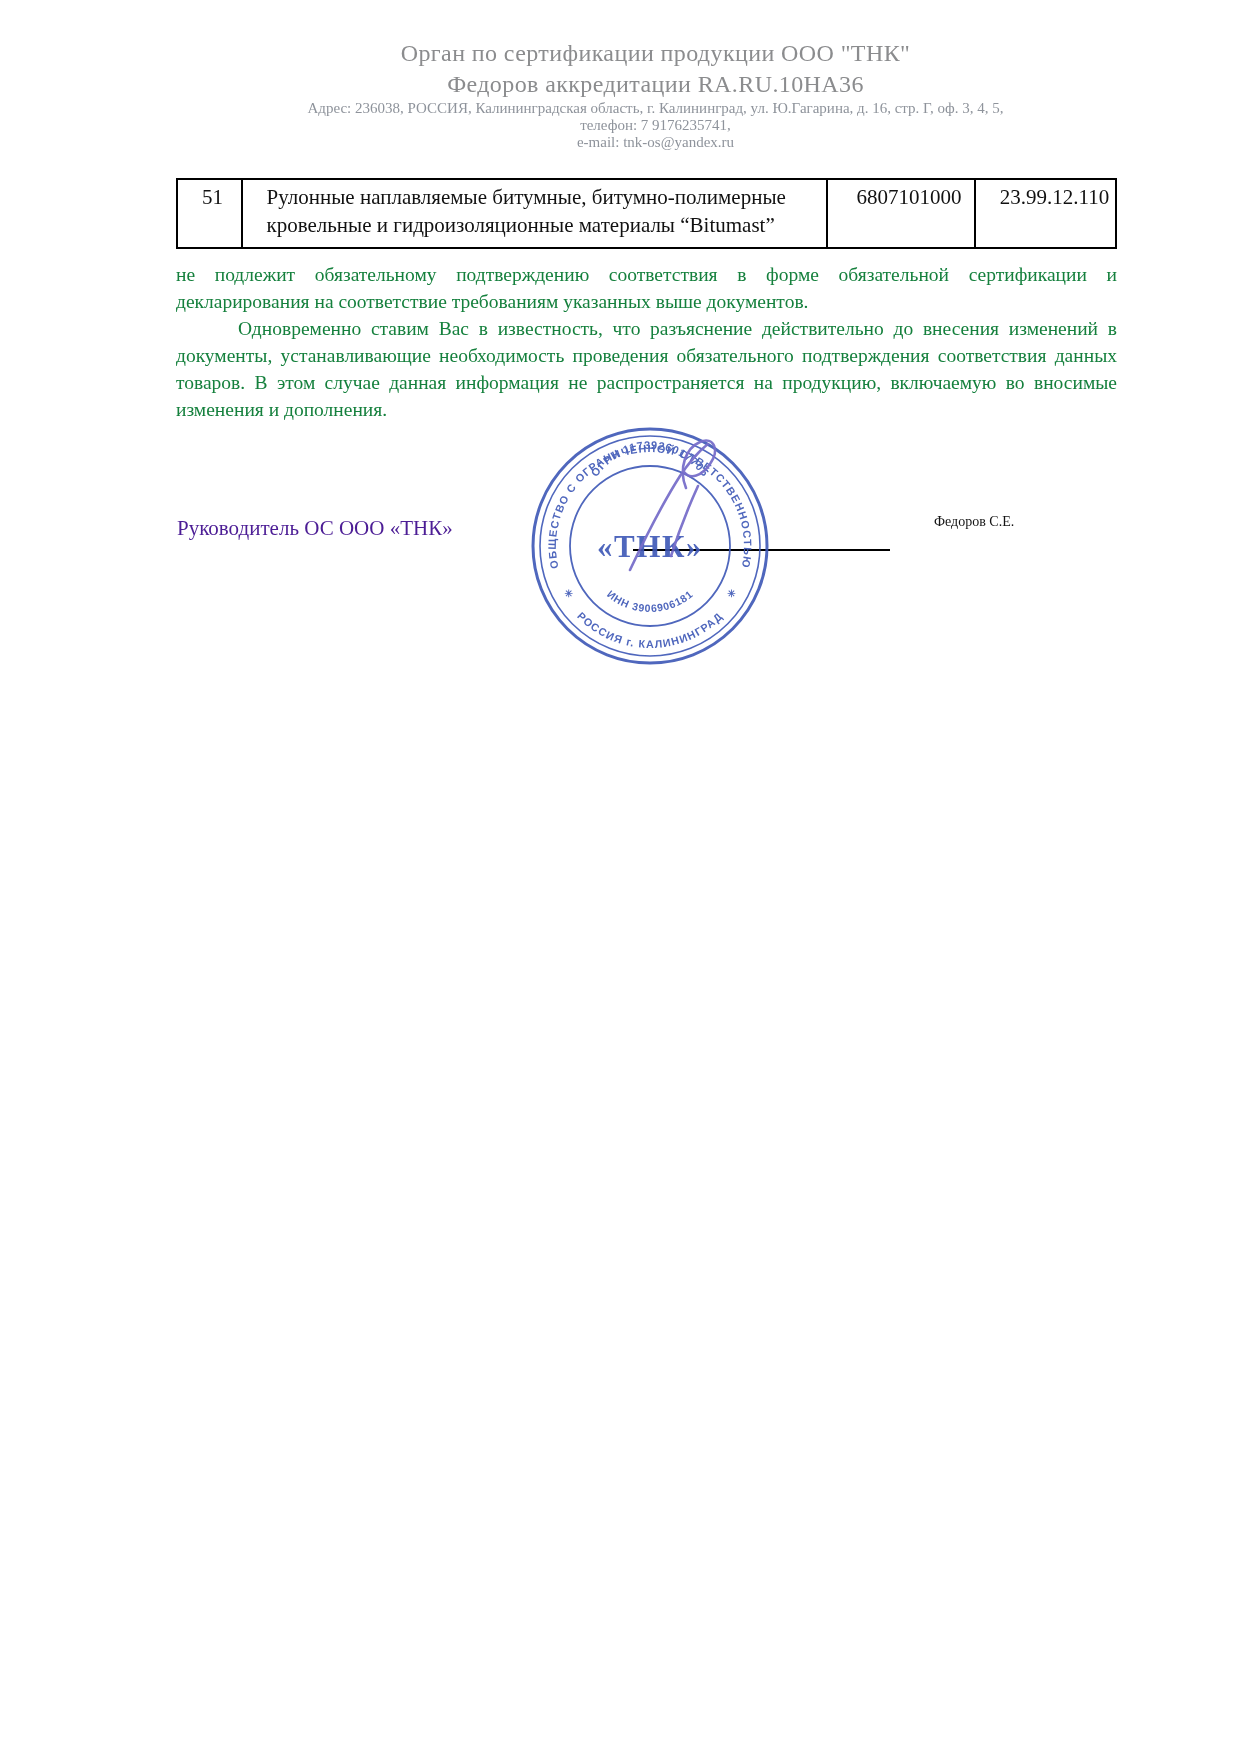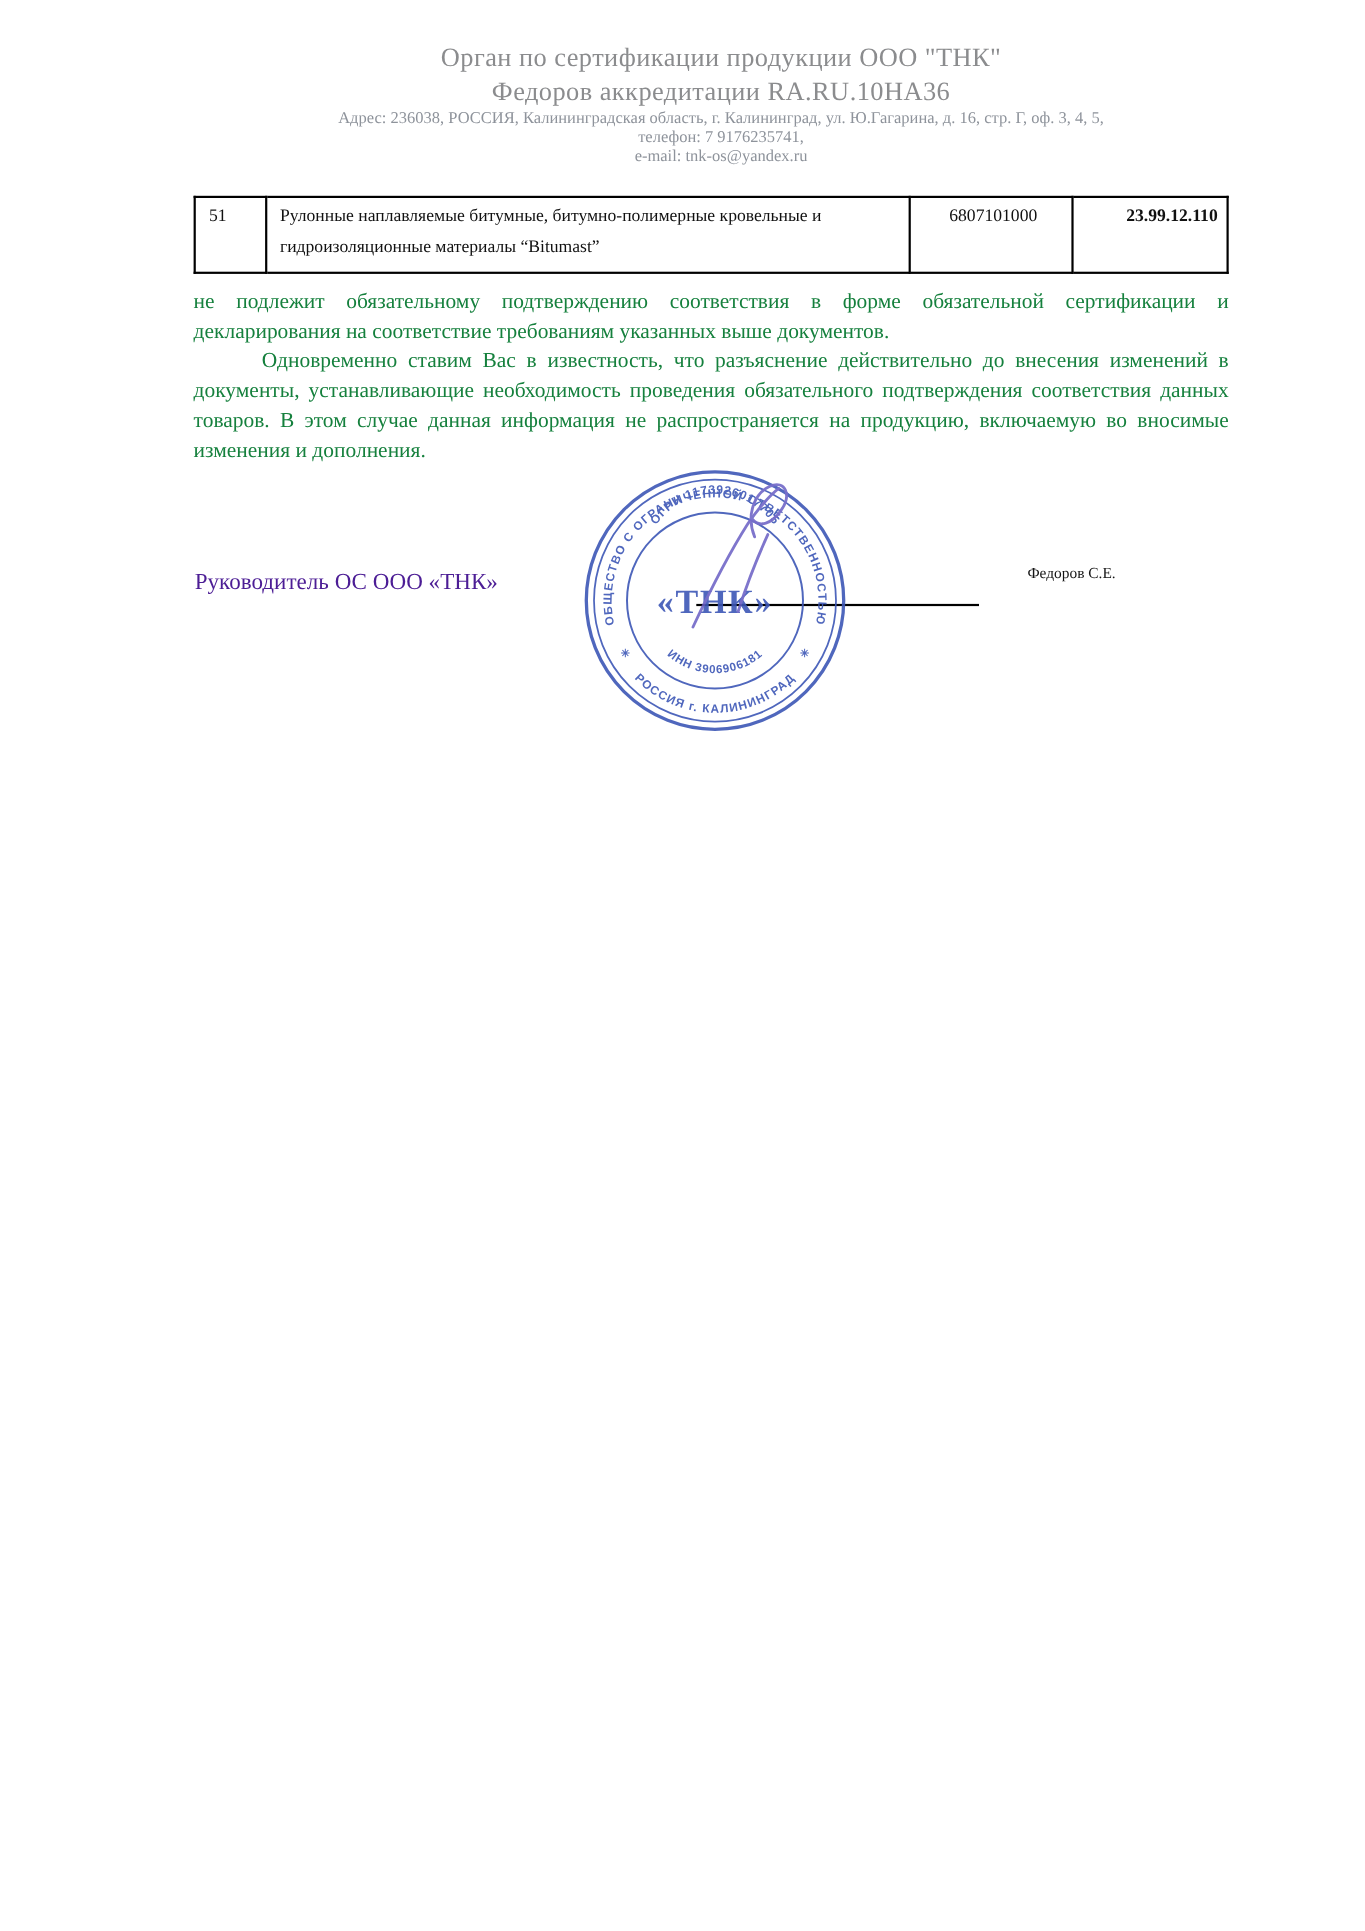--- a/index.html
+++ b/index.html
@@ -8,26 +8,26 @@
   .page { position:relative; width:1241px; height:1755px; background:#ffffff; }
 
   
   .letterhead { position:absolute; top:38px; left:0; width:100%; text-align:center;margin-left:35px; }
   .lh-title { font-size:24px; line-height:31px; color:#8b8c8e; letter-spacing:0.4px; }
   .lh-small { font-size:15px; line-height:17px; color:#8e939b; }
 
   
   .doc-table { position:absolute; left:176px; top:178px; width:941px;
                border-collapse:collapse; table-layout:fixed; }
-  .doc-table td { border:2px solid #000; font-size:16px; line-height:28px;
-                  vertical-align:top; padding:3px 8px 8px 12px; color:#111; }
+  .doc-table td { border:2px solid #000; font-size:21px; line-height:28px;
+                  vertical-align:top; padding:3px 8px 8px 24px; color:#111; }
   .col-num   { width:63px;  }
   .col-prod  { width:572px; }
   .col-tnved { width:144px; text-align:center; }
-  .col-okpd  { width:138px; text-align:right;font-weight:bold; }
+  .col-okpd  { width:138px; text-align:right; }
 
   
   .body-text { position:absolute; left:176px; top:261px; width:941px;
                font-size:19.5px; line-height:27px; text-align:justify;
                text-justify:inter-word; color:#15803d; }
   .para-indent { text-indent:62px; }
 
   
   .sign-title { position:absolute; left:177px; top:516px; font-size:21px; color:#4c1d95; }
   .signer-name { position:absolute; left:934px; top:514px; font-size:14px; color:#141414; }

